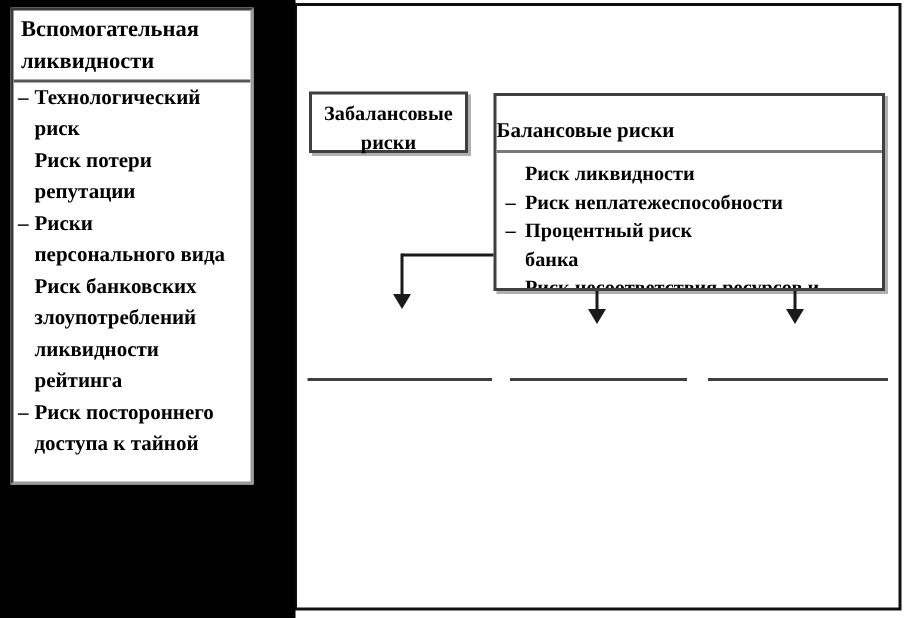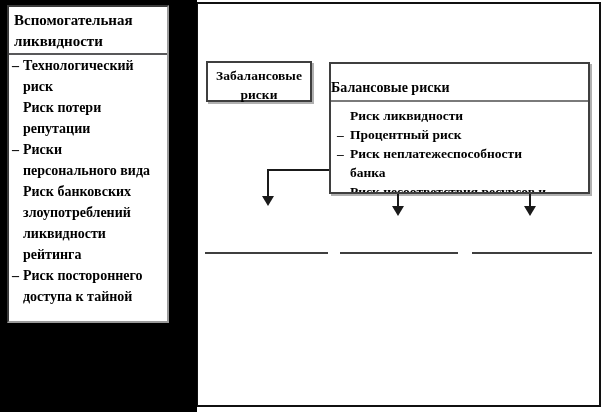--- a/index.html
+++ b/index.html
@@ -82,22 +82,22 @@
   <div class="ob-box">
     <div>Забалансовые</div>
     <div>риски</div>
   </div>
 
   <div class="bal-box">
     <div class="bal-header">Балансовые риски</div>
     <div class="bal-divider"></div>
     <div class="bal-list">
       <div class="bline"><span class="dash"></span><span>Риск ликвидности</span></div>
+      <div class="bline"><span class="dash">–</span><span>Риск неплатежеспособности</span></div>
       <div class="bline"><span class="dash">–</span><span>Процентный риск</span></div>
-      <div class="bline"><span class="dash">–</span><span>Риск неплатежеспособности</span></div>
       <div class="bline"><span>банка</span></div>
       <div class="bline"><span class="dash">–</span><span>Риск несоответствия ресурсов и</span></div>
       <div class="bline clip">
           <span class="clipinner">вложений</span>
         </div>
     </div>
   </div>
 
   <div class="seg a1h"></div>
   <div class="seg a1v"></div>

